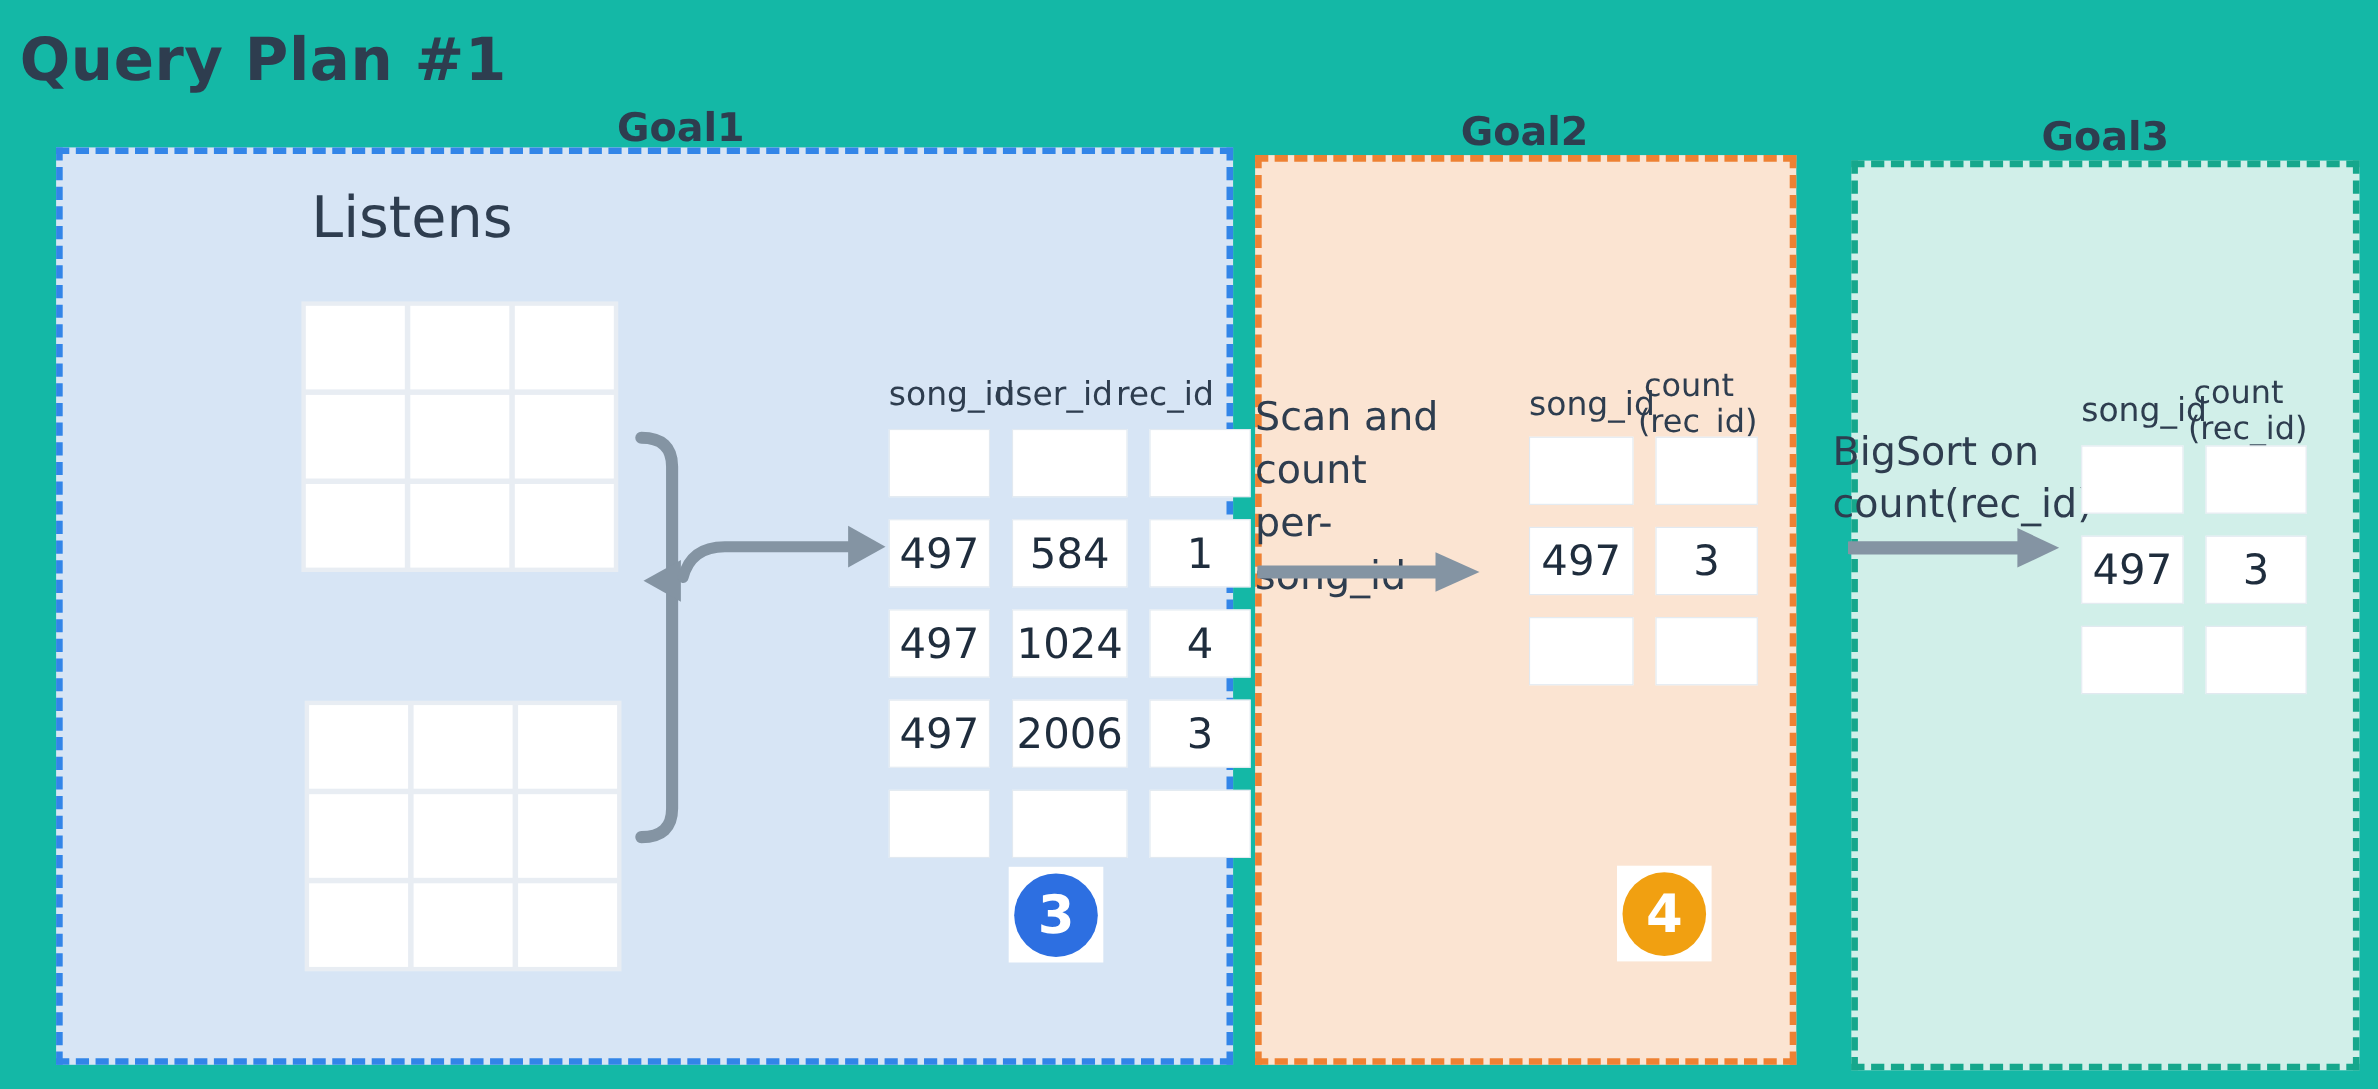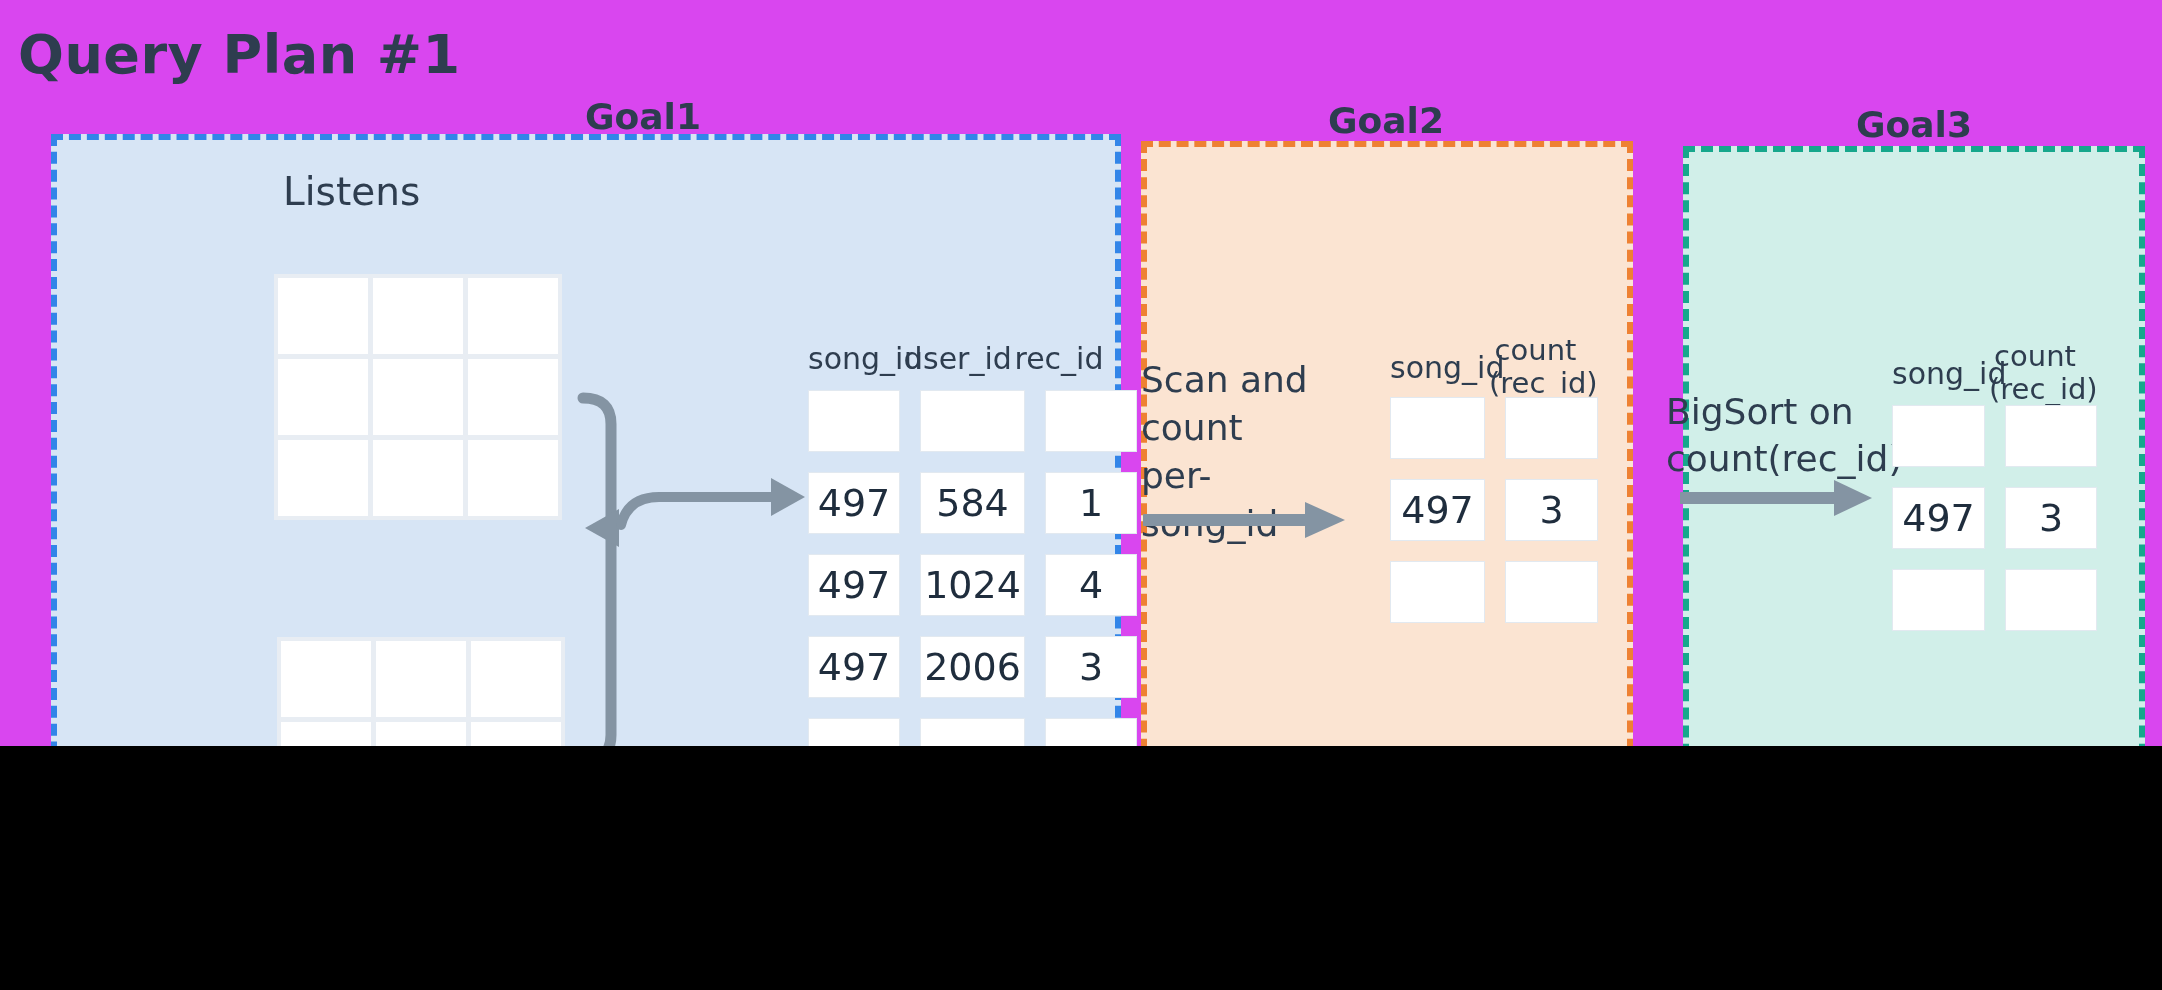--- a/index.html
+++ b/index.html
@@ -1,28 +1,28 @@
 <!DOCTYPE html>
 <html><head>
 <meta charset="utf-8">
 <style>
   html,body { margin:0; padding:0; background:#000; }
   .canvas {
-    position:relative; width:2162px; height:746px; background:#d946ef;
+    position:relative; width:2162px; height:990px; background:#14b8a6;
     font-family:"DejaVu Sans","Liberation Sans",sans-serif;
     color:#2e3d4f; overflow:hidden;
   }
   .abs { position:absolute; }
   .page-title { font-size:54px; font-weight:bold; line-height:1; letter-spacing:0.5px; }
   .goal-label { font-size:36px; font-weight:600; line-height:1; }
   .goal-box { position:absolute; box-sizing:border-box; border:6px dashed; }
   #goal1-box { left:51px;  top:134px; width:1070px; height:834px; background:#d7e5f5; border-color:#3285e8; }
   #goal2-box { left:1141px; top:141px; width:492px;  height:827px; background:#fbe4d2; border-color:#ee8133; }
   #goal3-box { left:1683px; top:146px; width:462px;  height:827px; background:#d1efe9; border-color:#16a78c; }
-  .big-label { font-size:39px; line-height:1; }
+  .big-label { font-size:52px; line-height:1; }
   .mini-grid {
     display:grid; grid-template-columns:repeat(3,90px); grid-auto-rows:76px;
     gap:5px; padding:4px; background:#e8edf3;
   }
   .mini-cell { background:#ffffff; }
   .op-text { font-size:36px; line-height:48px; }
   .smj-text { font-size:34px; line-height:47px; text-align:left; }
   .hdr-grid { display:grid; gap:4px; text-align:center; font-size:30px; align-items:end; }
   .hdr-grid.center { align-items:center; }
   .hdr2 { white-space:pre-line; font-size:29px; line-height:33px; }
@@ -40,21 +40,21 @@
   #badge-4 { background:#f1a011; }
   svg { display:block; }
 </style>
 </head>
 <body>
 
 <div class="canvas">
 
   <div class="abs page-title" style="left:18px; top:28px;">Query Plan #1</div>
 
-  <div class="abs goal-label" style="left:585px; top:99px;">Goal1</div>
+  <div class="abs goal-label" style="left:561px; top:99px;">Goal1</div>
   <div class="abs goal-label" style="left:1328px; top:103px;">Goal2</div>
   <div class="abs goal-label" style="left:1856px; top:107px;">Goal3</div>
 
   <div id="goal1-box" class="goal-box"></div>
 
   <div class="abs big-label" style="left:283px; top:172px; line-height:1;">Listens</div>
 
   <div class="abs mini-grid" style="left:274px; top:274px;">
     <div class="mini-cell"></div>
     <div class="mini-cell"></div>

